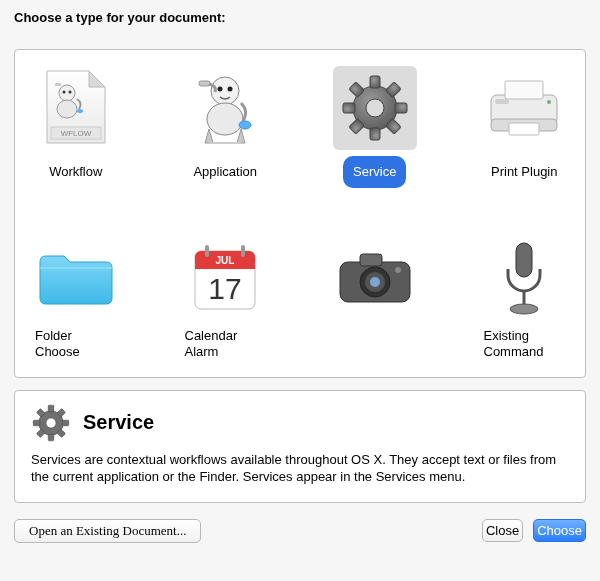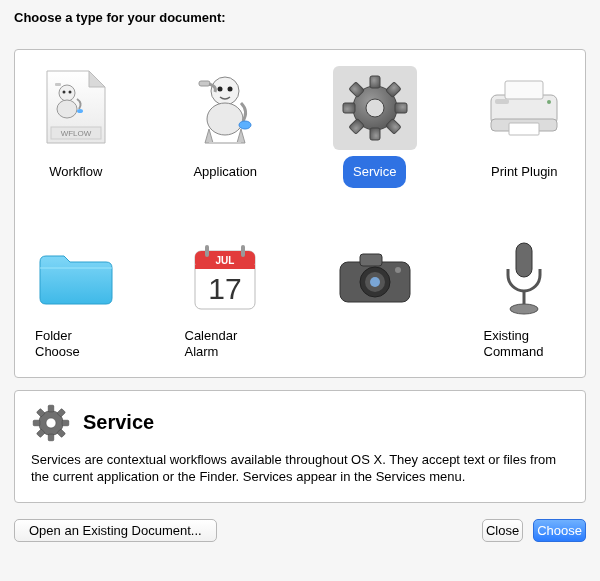--- a/index.html
+++ b/index.html
@@ -101,20 +101,21 @@
       cursor: pointer;
       color: #000;
     }
     button.mac.primary {
       border: 1px solid #2b6fe0;
       background: linear-gradient(#6fb1ff, #2a7cff);
       color: #fff;
     }
     button#open-existing {
       padding: 3px 14px;
+      font-family: Liberation Serif, serif;
     }
     svg { display: block; }
   </style>
 </head>
 <body>
 
 <div class="heading">Choose a type for your document:</div>
 
 <div class="type-grid">
 

